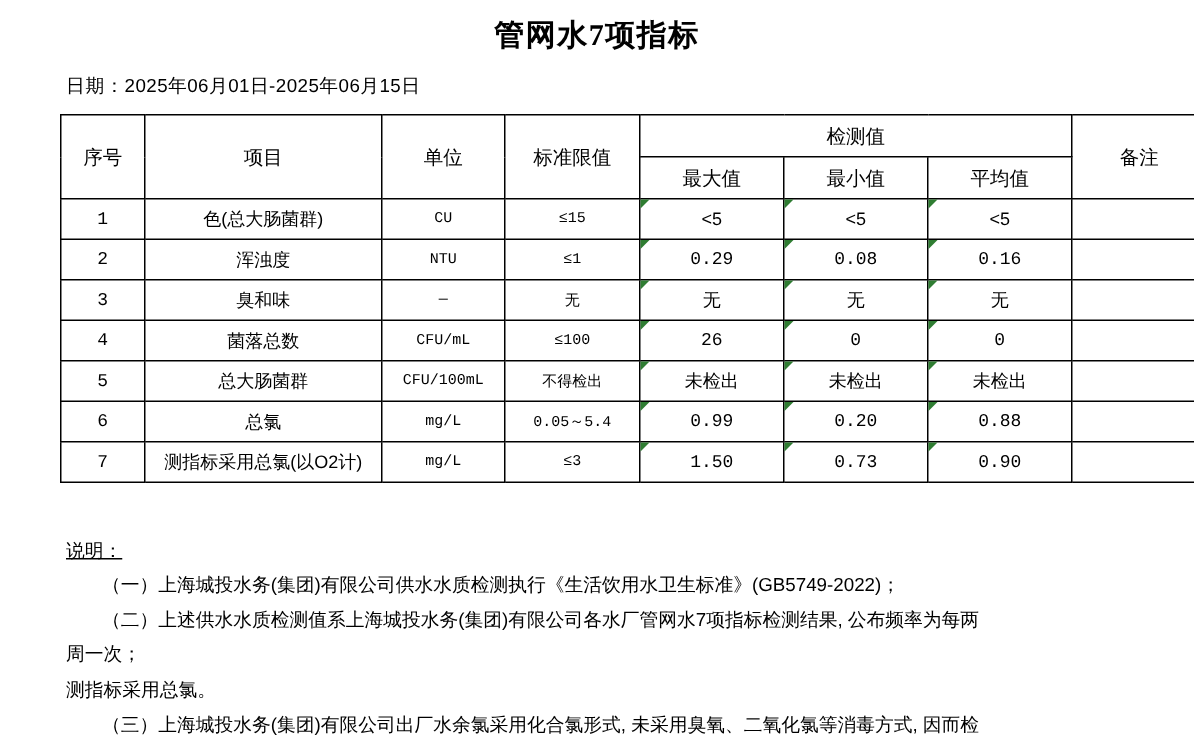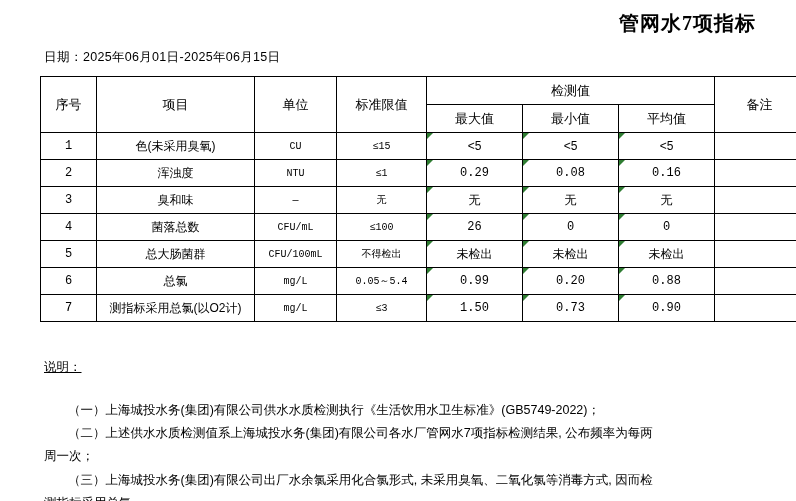--- a/index.html
+++ b/index.html
@@ -15,21 +15,21 @@
     overflow: hidden;
   }
   .page {
     position: relative;
     width: 796px;
     height: 501px;
     box-sizing: border-box;
     padding: 0 40px;
   }
   .doc-title {
-    text-align: right;
+    text-align: center;
     font-size: 20px;
     font-weight: bold;
     letter-spacing: 1px;
     margin-top: 10px;
     margin-bottom: 12px;
     font-family: "Liberation Serif", serif;
   }
   .date-row {
     display: flex;
     align-items: baseline;
@@ -102,21 +102,21 @@
     border-top: 6px solid #2f7d32;
     border-right: 6px solid transparent;
   }
   .notes {
     margin-top: 34px;
     font-size: 12.5px;
     line-height: 1.85;
     margin-left: 4px;
   }
   .notes-title {
-    margin-bottom: 20px;
+    margin-bottom: 0;
     text-decoration: underline;
   }
   .note-p {
     text-indent: 0;
     margin: 0;
   }
   .note-indent {
     padding-left: 24px;
   }
   .note-cont {
@@ -157,21 +157,21 @@
       </tr>
       <tr>
         <th>最大值</th>
         <th>最小值</th>
         <th>平均值</th>
       </tr>
     </thead>
     <tbody>
       <tr>
         <td class="cell-no">1</td>
-        <td class="cell-item">色(未采用臭氧)</td>
+        <td class="cell-item">色(总大肠菌群)</td>
         <td class="cell-unit">CU</td>
         <td class="cell-std">≤15</td>
         <td class="cell-val cn mark">&lt;5</td>
         <td class="cell-val cn mark">&lt;5</td>
         <td class="cell-val cn mark">&lt;5</td>
         <td class="cell-note"></td>
       </tr>
       <tr>
         <td class="cell-no">2</td>
         <td class="cell-item">浑浊度</td>
@@ -233,17 +233,17 @@
         <td class="cell-note"></td>
       </tr>
     </tbody>
   </table>
 
   <div class="notes">
     <div class="notes-title">说明：</div>
     <p class="note-p note-indent">（一）上海城投水务(集团)有限公司供水水质检测执行《生活饮用水卫生标准》(GB5749-2022)；</p>
     <p class="note-p note-indent">（二）上述供水水质检测值系上海城投水务(集团)有限公司各水厂管网水7项指标检测结果, 公布频率为每两</p>
     <p class="note-p note-cont">周一次；</p>
+    <p class="note-p note-cont">测指标采用总氯。</p>
     <p class="note-p note-indent">（三）上海城投水务(集团)有限公司出厂水余氯采用化合氯形式, 未采用臭氧、二氧化氯等消毒方式, 因而检</p>
-    <p class="note-p note-cont">测指标采用总氯。</p>
   </div>
 
 </div>
 
 </body></html>

